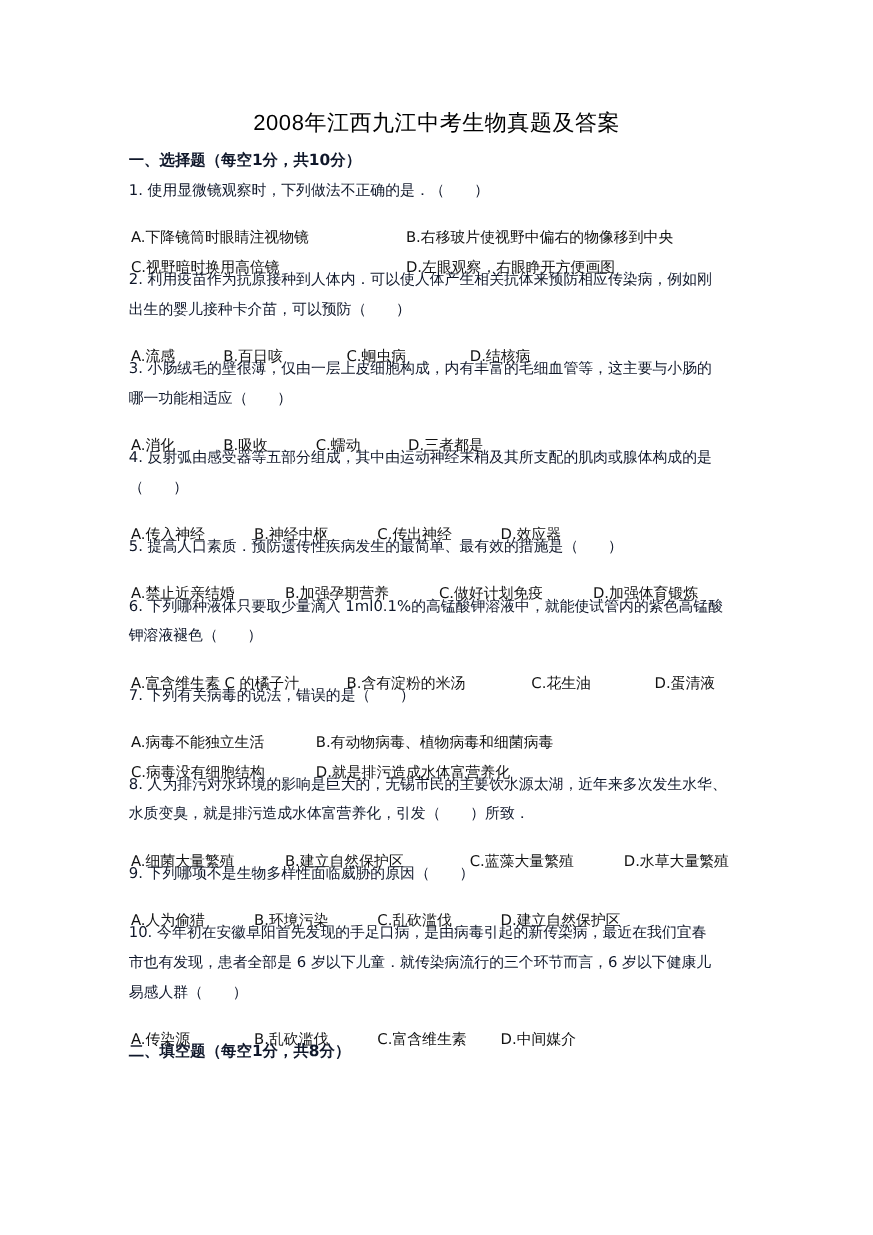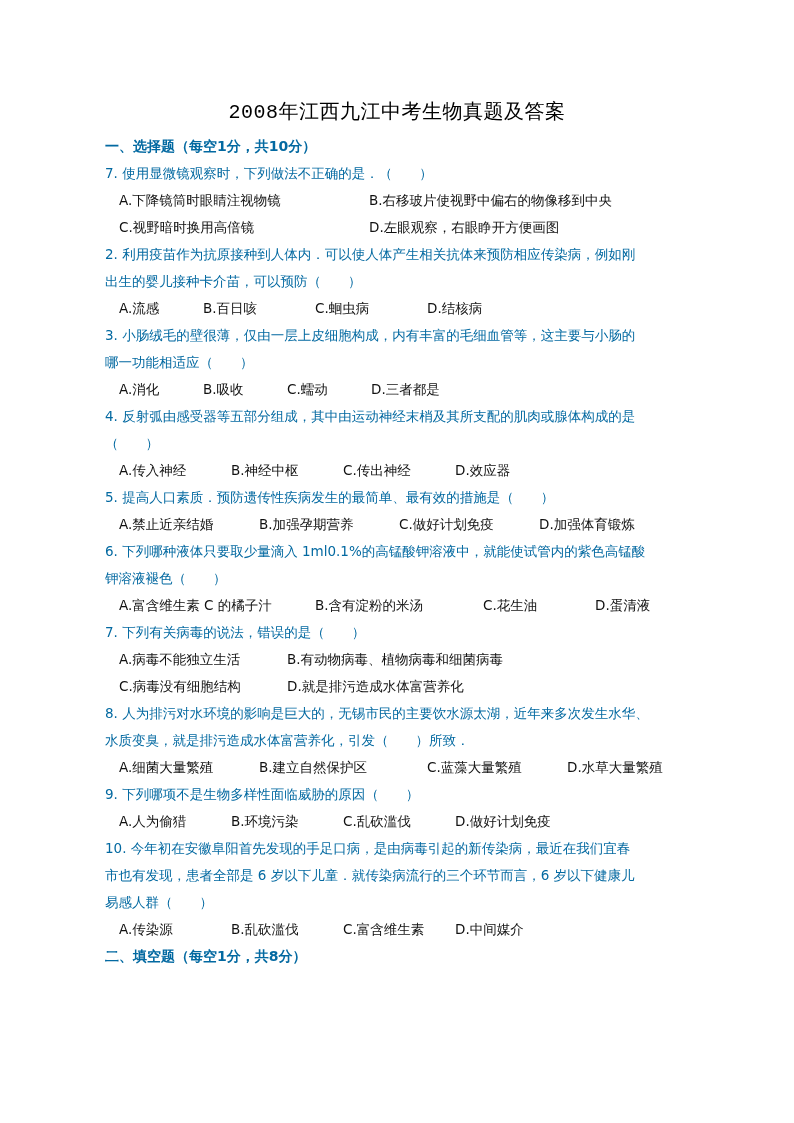--- a/index.html
+++ b/index.html
@@ -1,32 +1,32 @@
 <!DOCTYPE html>
 <html><head>
   <meta charset="utf-8">
   <style>
     html, body { margin:0; padding:0; background:#ffffff; }
     body { width:794px; height:1123px; position:relative; overflow:hidden;
       font-family:"DejaVu Sans", "Liberation Sans", sans-serif; color:#111; }
     .title { position:absolute; left:0; width:794px; top:98px; text-align:center;
-      font-family:Liberation Mono, monospace; font-size:20px; letter-spacing:0.5px; color:#000; }
-    .line { position:absolute; left:105px; font-size:13.5px; line-height:18px; white-space:nowrap; color:#0369a1; }
+      font-family:Liberation Sans, sans-serif; font-size:20px; letter-spacing:0.5px; color:#000; }
+    .line { position:absolute; left:117px; font-size:13.5px; line-height:18px; white-space:nowrap; color:#0f172a; }
     .section { font-weight:bold; font-size:14px; }
     .opts { position:absolute; left:119px; font-size:13.5px; line-height:18px; white-space:nowrap; }
-    .opt { position:absolute; top:0; white-space:nowrap;text-align:right; }
+    .opt { position:absolute; top:16px; white-space:nowrap;text-align:right; }
   </style>
 </head>
 <body>
 
 <div class="title">2008年江西九江中考生物真题及答案</div>
 
 <div class="line section" style="top:137px">一、选择题（每空1分，共10分）</div>
 
-<div class="line" style="top:164px">7. 使用显微镜观察时，下列做法不正确的是．（　　）</div>
+<div class="line" style="top:164px">1. 使用显微镜观察时，下列做法不正确的是．（　　）</div>
 <div class="opts" style="top:191px;width:560px">
   <span class="opt" style="left:0">A.下降镜筒时眼睛注视物镜</span>
   <span class="opt" style="left:250px">B.右移玻片使视野中偏右的物像移到中央</span>
 </div>
 <div class="opts" style="top:218px;width:560px">
   <span class="opt" style="left:0">C.视野暗时换用高倍镜</span>
   <span class="opt" style="left:250px">D.左眼观察，右眼睁开方便画图</span>
 </div>
 
 <div class="line" style="top:245px">2. 利用疫苗作为抗原接种到人体内．可以使人体产生相关抗体来预防相应传染病，例如刚</div>
@@ -90,21 +90,21 @@
   <span class="opt" style="left:140px">B.建立自然保护区</span>
   <span class="opt" style="left:308px">C.蓝藻大量繁殖</span>
   <span class="opt" style="left:448px">D.水草大量繁殖</span>
 </div>
 
 <div class="line" style="top:785px">9. 下列哪项不是生物多样性面临威胁的原因（　　）</div>
 <div class="opts" style="top:812px;width:560px">
   <span class="opt" style="left:0">A.人为偷猎</span>
   <span class="opt" style="left:112px">B.环境污染</span>
   <span class="opt" style="left:224px">C.乱砍滥伐</span>
-  <span class="opt" style="left:336px">D.做好计划免疫</span>
+  <span class="opt" style="left:336px">D.建立自然保护区</span>
 </div>
 
 <div class="line" style="top:839px">10. 今年初在安徽阜阳首先发现的手足口病，是由病毒引起的新传染病，最近在我们宜春</div>
 <div class="line" style="top:866px">市也有发现，患者全部是 6 岁以下儿童．就传染病流行的三个环节而言，6 岁以下健康儿</div>
 <div class="line" style="top:893px">易感人群（　　）</div>
 <div class="opts" style="top:920px;width:560px">
   <span class="opt" style="left:0">A.传染源</span>
   <span class="opt" style="left:112px">B.乱砍滥伐</span>
   <span class="opt" style="left:224px">C.富含维生素</span>
   <span class="opt" style="left:336px">D.中间媒介</span>

